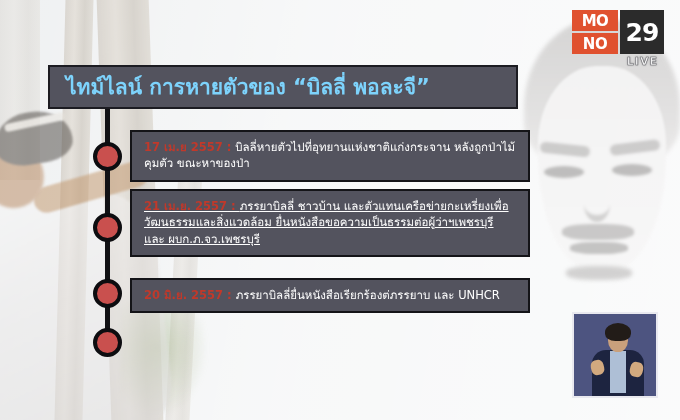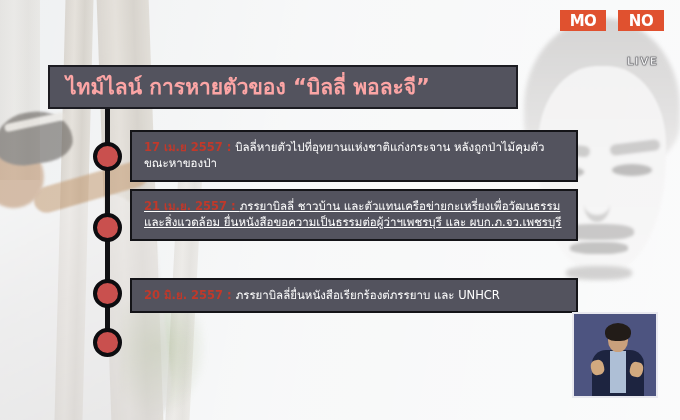--- a/index.html
+++ b/index.html
@@ -149,21 +149,21 @@
 
   
   .logo {
     position: absolute;
     right: 16px; top: 10px;
     display: flex;
     align-items: stretch;
     height: 44px;
   }
   .logo-left {
-    display: flex; gap: 12px;
+    display: flex; flex-direction: column; gap: 2px;
   }
   .logo-cell {
     width: 46px; height: 21px;
     display: flex; align-items: center; justify-content: center;
     font-family: "DejaVu Sans", "Liberation Sans", sans-serif;
     font-weight: bold; font-size: 15px;
     letter-spacing: -0.5px;
   }
   .logo-cell.orange { background: #e0512f; color: #ffffff; }
   .logo-right {
@@ -193,21 +193,21 @@
     position: absolute;
     left: 48px; top: 65px;
     width: 470px; height: 44px;
     background: #53535e;
     border: 2px solid #1c1c22;
     display: flex; align-items: center;
     padding-left: 16px;
     z-index: 6;
   }
   .title-bar .title-text {
-    color: #fca5a5;
+    color: #7dd3fc;
     font-size: 21px;
     font-weight: bold;
     line-height: 1;
     white-space: nowrap;
   }
 
   
   .spine {
     position: absolute;
     left: 105px; top: 105px;
@@ -226,21 +226,21 @@
   }
   .dot.d1 { top: 142px; }
   .dot.d2 { top: 213px; }
   .dot.d3 { top: 279px; }
   .dot.d4 { top: 328px; }
 
   
   .card {
     position: absolute;
     left: 130px;
-    width: 448px;
+    width: 400px;
     background: #53535e;
     border: 2px solid #141418;
     padding: 7px 12px 8px 12px;
     z-index: 5;
     color: #ffffff;
     font-size: 11.5px;
     line-height: 1.42;
   }
   .card.c1 { top: 130px; }
   .card.c2 { top: 189px; text-decoration: underline; }
@@ -326,20 +326,24 @@
 
   <div class="logo">
     <div class="logo-left">
       <div class="logo-cell orange">
         <span>MO</span>
       </div>
       <div class="logo-cell orange">
         <span>NO</span>
       </div>
     </div>
+    <div class="logo-right">
+
+      <span class="num">29</span>
+    </div>
   </div>
   <div class="live-text">LIVE</div>
 
   <div class="title-bar">
     <span class="title-text">ไทม์ไลน์ การหายตัวของ “บิลลี่ พอละจี”</span>
   </div>
 
   <div class="spine"></div>
   <div class="dot d1"></div>
   <div class="dot d2"></div>

